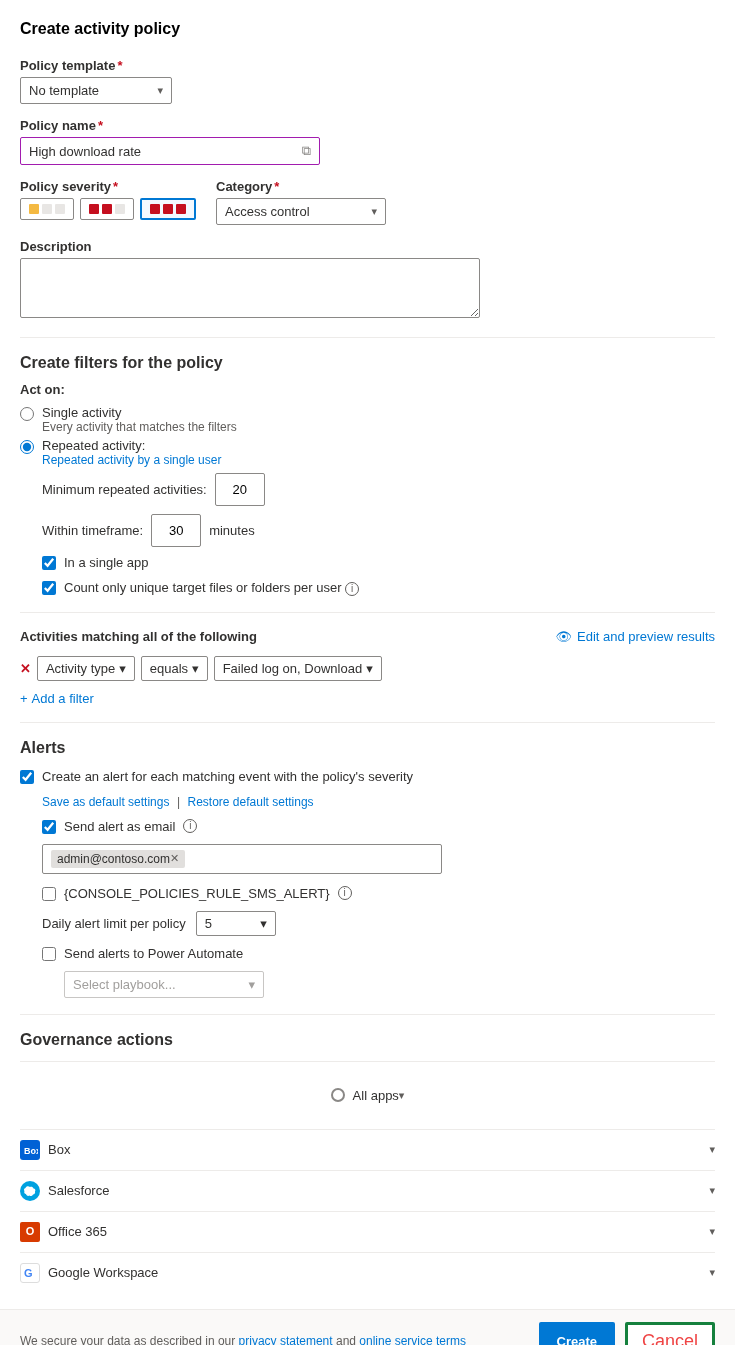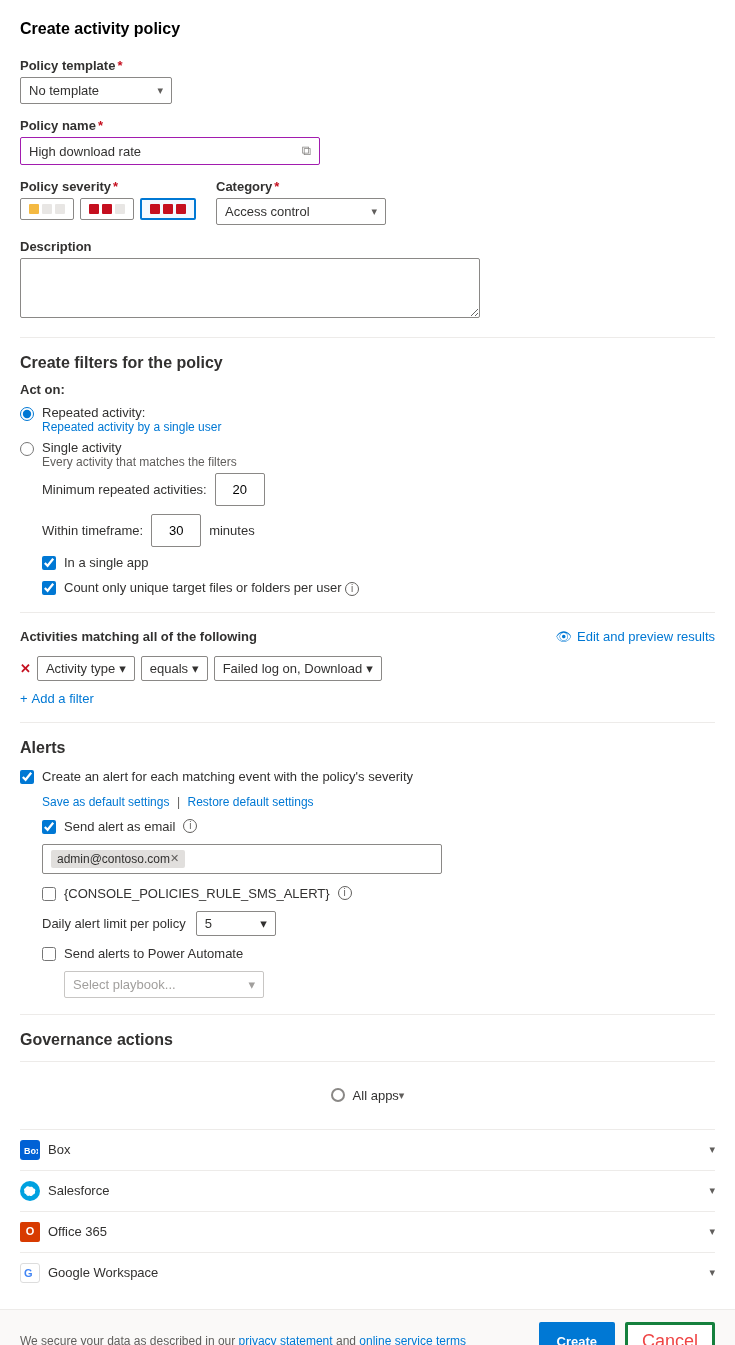--- a/index.html
+++ b/index.html
@@ -469,35 +469,35 @@
     <textarea class="textarea-field" style=""></textarea>
   </div>
 
   <hr class="divider">
 
   <div class="form-section">
     <div class="section-heading">Create filters for the policy</div>
 
     <div class="act-on-label">Act on:</div>
 
+    <div class="radio-row">
+      <input type="radio" class="radio-input" name="act_on" style="">
+      <div>
+        <div class="radio-label-main">Single activity</div>
+        <div class="radio-sub">Every activity that matches the filters</div>
+      </div>
+    </div>
+
     <div class="radio-row" style="margin-bottom:6px;">
       <input type="radio" class="radio-input" name="act_on" checked="" style="">
       <div>
         <div class="radio-label-main">
           <span>Repeated activity:</span>
         </div>
         <div class="radio-sub blue-text">Repeated activity by a single user</div>
-      </div>
-    </div>
-
-    <div class="radio-row">
-      <input type="radio" class="radio-input" name="act_on" style="">
-      <div>
-        <div class="radio-label-main">Single activity</div>
-        <div class="radio-sub">Every activity that matches the filters</div>
       </div>
     </div>
 
     <div class="repeated-block">
       <div class="inline-row">
         <span>Minimum repeated activities:</span>
         <input type="text" class="small-input" value="20" style="">
       </div>
       <div class="inline-row">
         <span>Within timeframe:</span>

